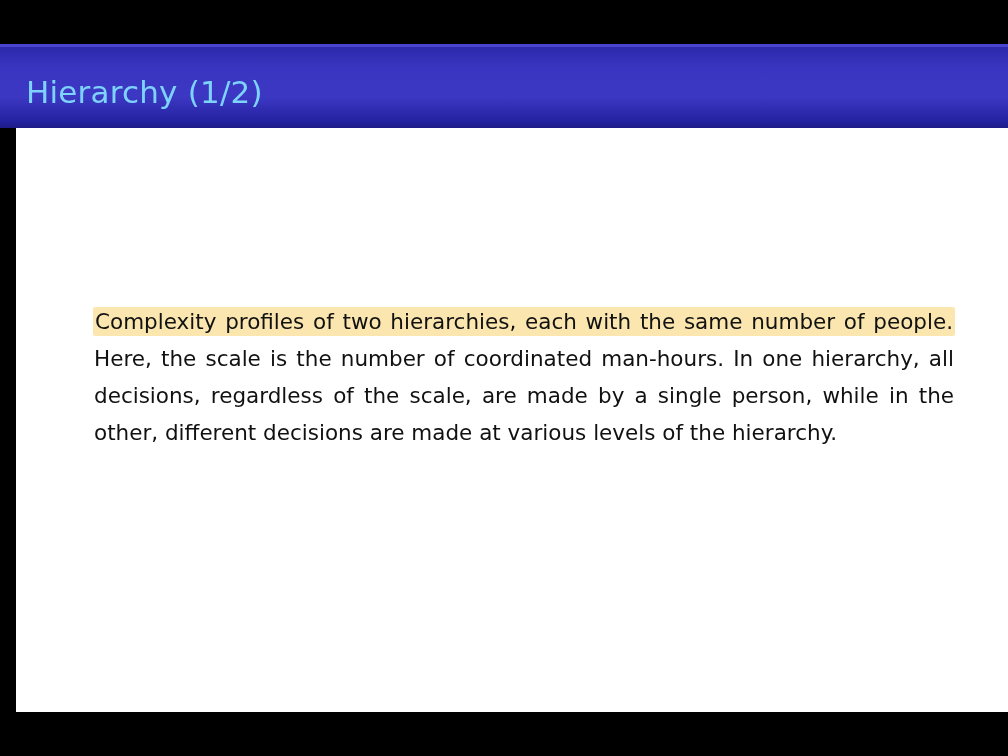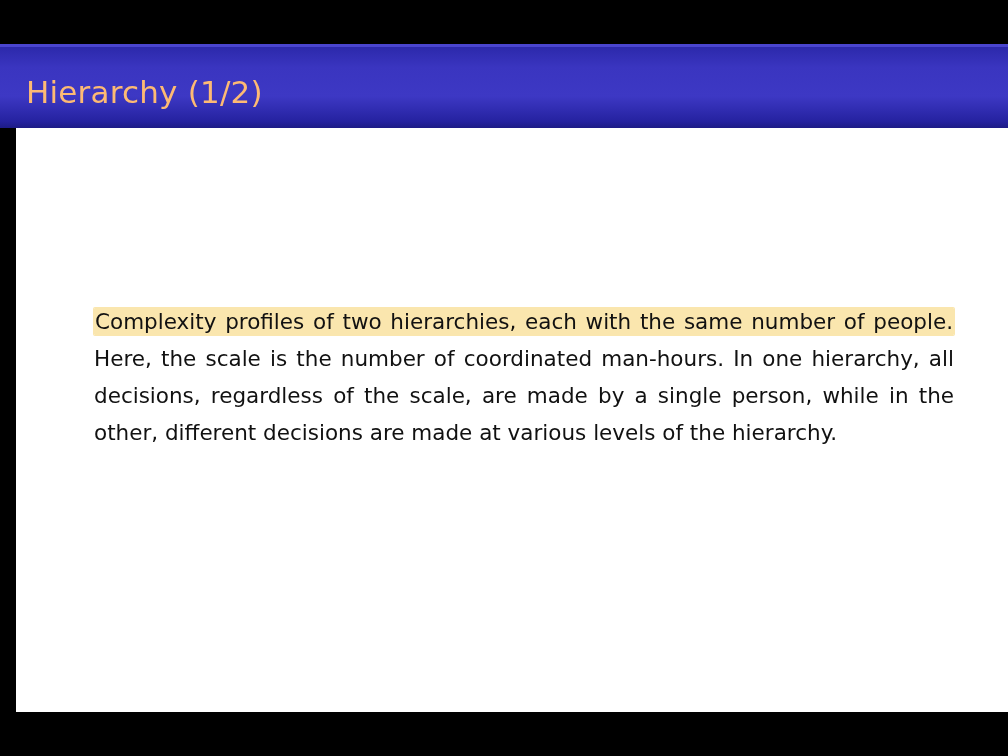--- a/index.html
+++ b/index.html
@@ -38,21 +38,21 @@
     left: 0; top: 0;
     width: 100%;
     height: 3px;
     background: #4a45cf;
   }
   .title-text {
     position: absolute;
     left: 26px;
     top: 74px;
     font-size: 31px;
-    color: #fdba74;
+    color: #7dd3fc;
     letter-spacing: 0.2px;
     font-family: "DejaVu Sans", sans-serif;
   }
   .content-area {
     position: absolute;
     left: 16px;
     top: 128px;
     width: 1008px;
     height: 584px;
     background: #ffffff;

